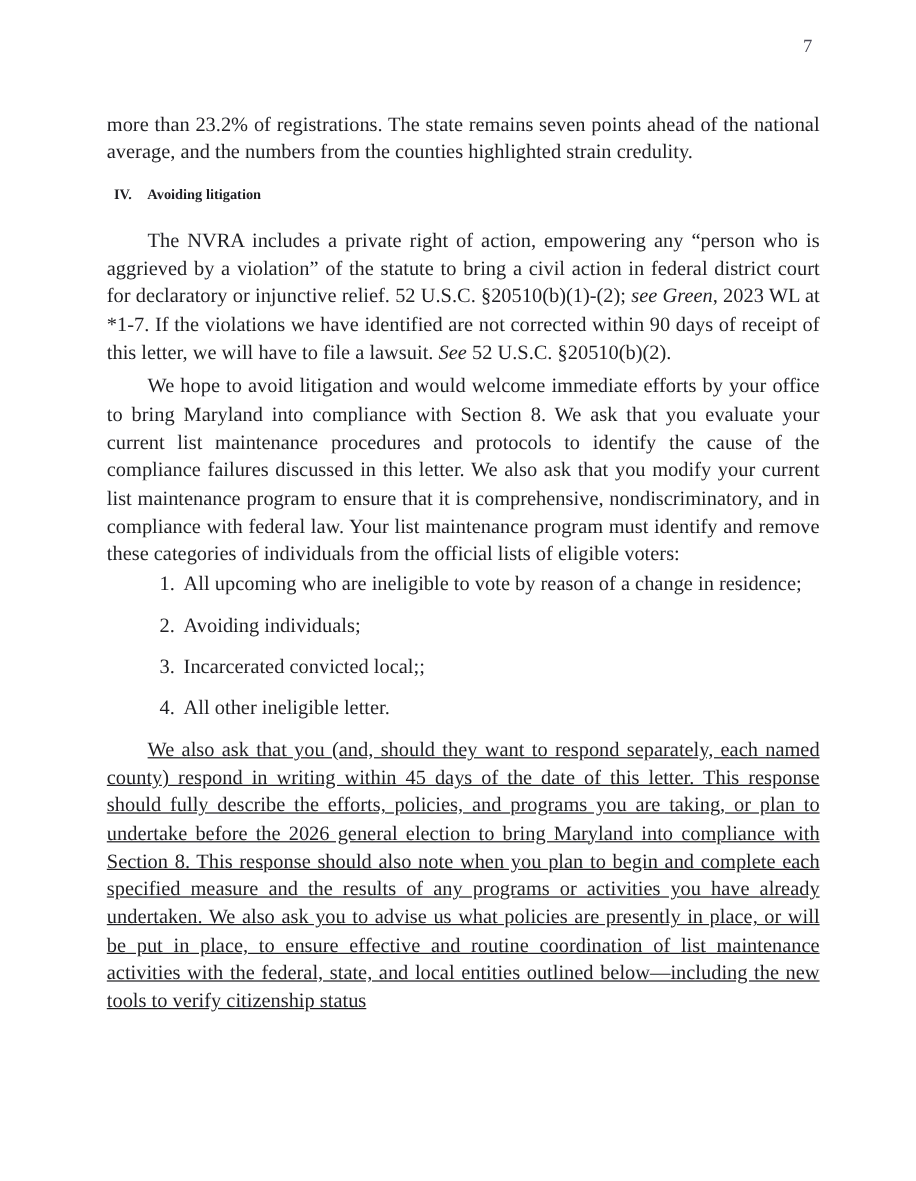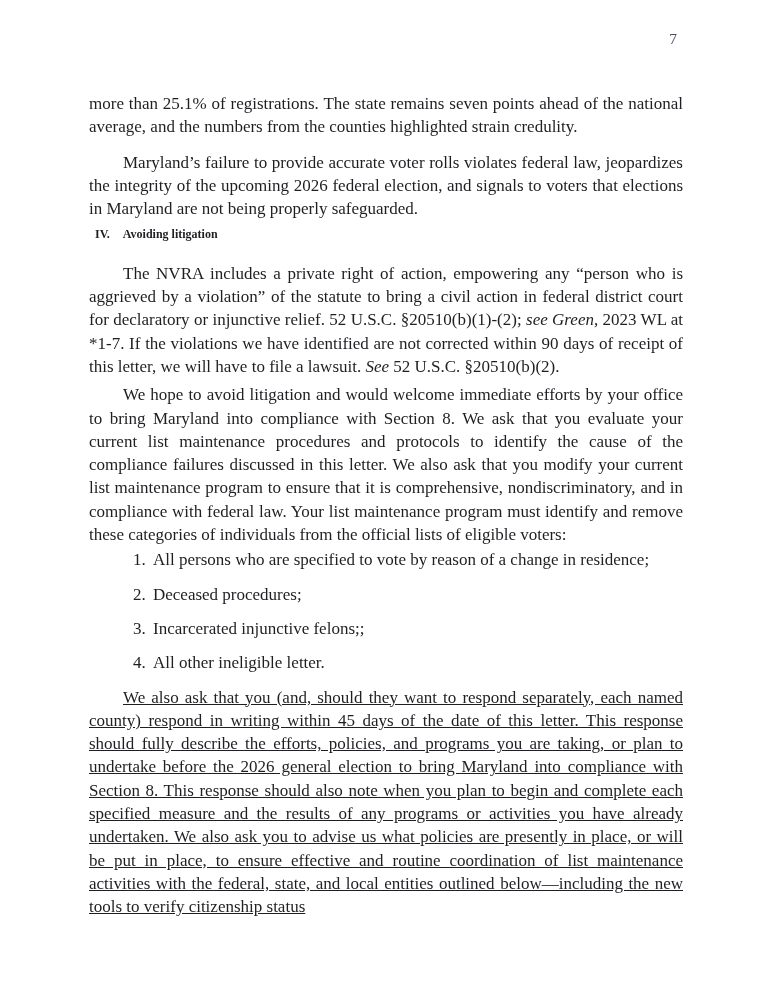--- a/index.html
+++ b/index.html
@@ -68,44 +68,43 @@
 </style>
 </head>
 <body>
 
 <div class="page">
 
   <div class="header">
     <span>7</span>
   </div>
 
-  <p class="para p1">more than 25.1% of registrations. The state remains seven points ahead of the national average, and the numbers from the counties highlighted strain credulity.</p>
+  <p class="para p1">more than 23.2% of registrations. The state remains seven points ahead of the national average, and the numbers from the counties highlighted strain credulity.</p>
 
-  <p class="para indent p2">Maryland’s failure to provide accurate voter rolls violates federal law, jeopardizes the integrity of the upcoming 2026 federal election, and signals to voters that elections in Maryland are not being properly safeguarded.</p>
 
   <h2 class="heading">
     <span class="hnum">IV.</span><span>Avoiding litigation</span>
   </h2>
 
   <p class="para indent p3"><span>The NVRA includes a private right of action, empowering any “person who is aggrieved by a violation” of the statute to bring a civil action in federal district court for declaratory or injunctive relief. 52 U.S.C. §20510(b)(1)-(2); </span><em>see Green</em><span>, 2023 WL at *1-7. If the violations we have identified are not corrected within 90 days of receipt of this letter, we will have to file a lawsuit. </span><em>See</em><span> 52 U.S.C. §20510(b)(2).</span></p>
 
   <p class="para indent p4">We hope to avoid litigation and would welcome immediate efforts by your office to bring Maryland into compliance with Section 8. We ask that you evaluate your current list maintenance procedures and protocols to identify the cause of the compliance failures discussed in this letter. We also ask that you modify your current list maintenance program to ensure that it is comprehensive, nondiscriminatory, and in compliance with federal law. Your list maintenance program must identify and remove these categories of individuals from the official lists of eligible voters:</p>
 
   <ol class="list">
     <li class="list-item">
       <span class="li-num">1.</span>
-      <span class="li-text">All persons who are specified to vote by reason of a change in residence;</span>
+      <span class="li-text">All upcoming who are ineligible to vote by reason of a change in residence;</span>
     </li>
     <li class="list-item">
       <span class="li-num">2.</span>
-      <span class="li-text">Deceased procedures;</span>
+      <span class="li-text">Avoiding individuals;</span>
     </li>
     <li class="list-item">
       <span class="li-num">3.</span>
-      <span class="li-text">Incarcerated injunctive felons;;</span>
+      <span class="li-text">Incarcerated convicted local;;</span>
     </li>
     <li class="list-item">
       <span class="li-num">4.</span>
       <span class="li-text">All other ineligible letter.</span>
     </li>
   </ol>
 
   <p class="para indent p5">We also ask that you (and, should they want to respond separately, each named county) respond in writing within 45 days of the date of this letter. This response should fully describe the efforts, policies, and programs you are taking, or plan to undertake before the 2026 general election to bring Maryland into compliance with Section 8. This response should also note when you plan to begin and complete each specified measure and the results of any programs or activities you have already undertaken. We also ask you to advise us what policies are presently in place, or will be put in place, to ensure effective and routine coordination of list maintenance activities with the federal, state, and local entities outlined below—including the new tools to verify citizenship status</p>
 
 </div>

